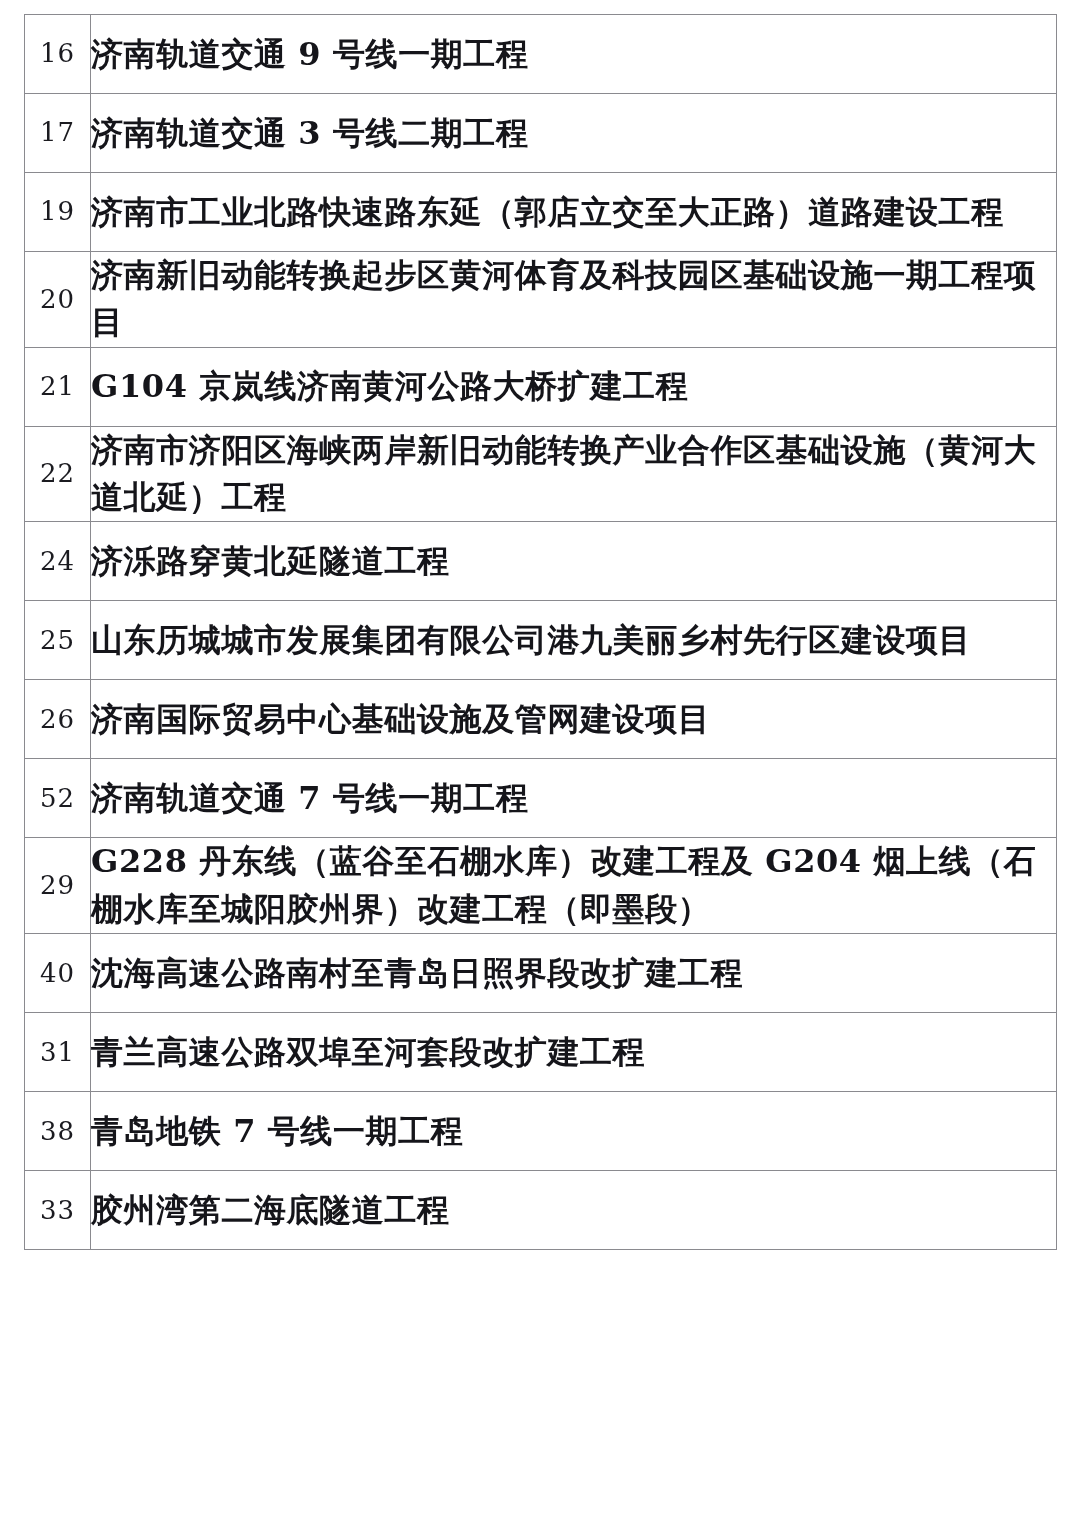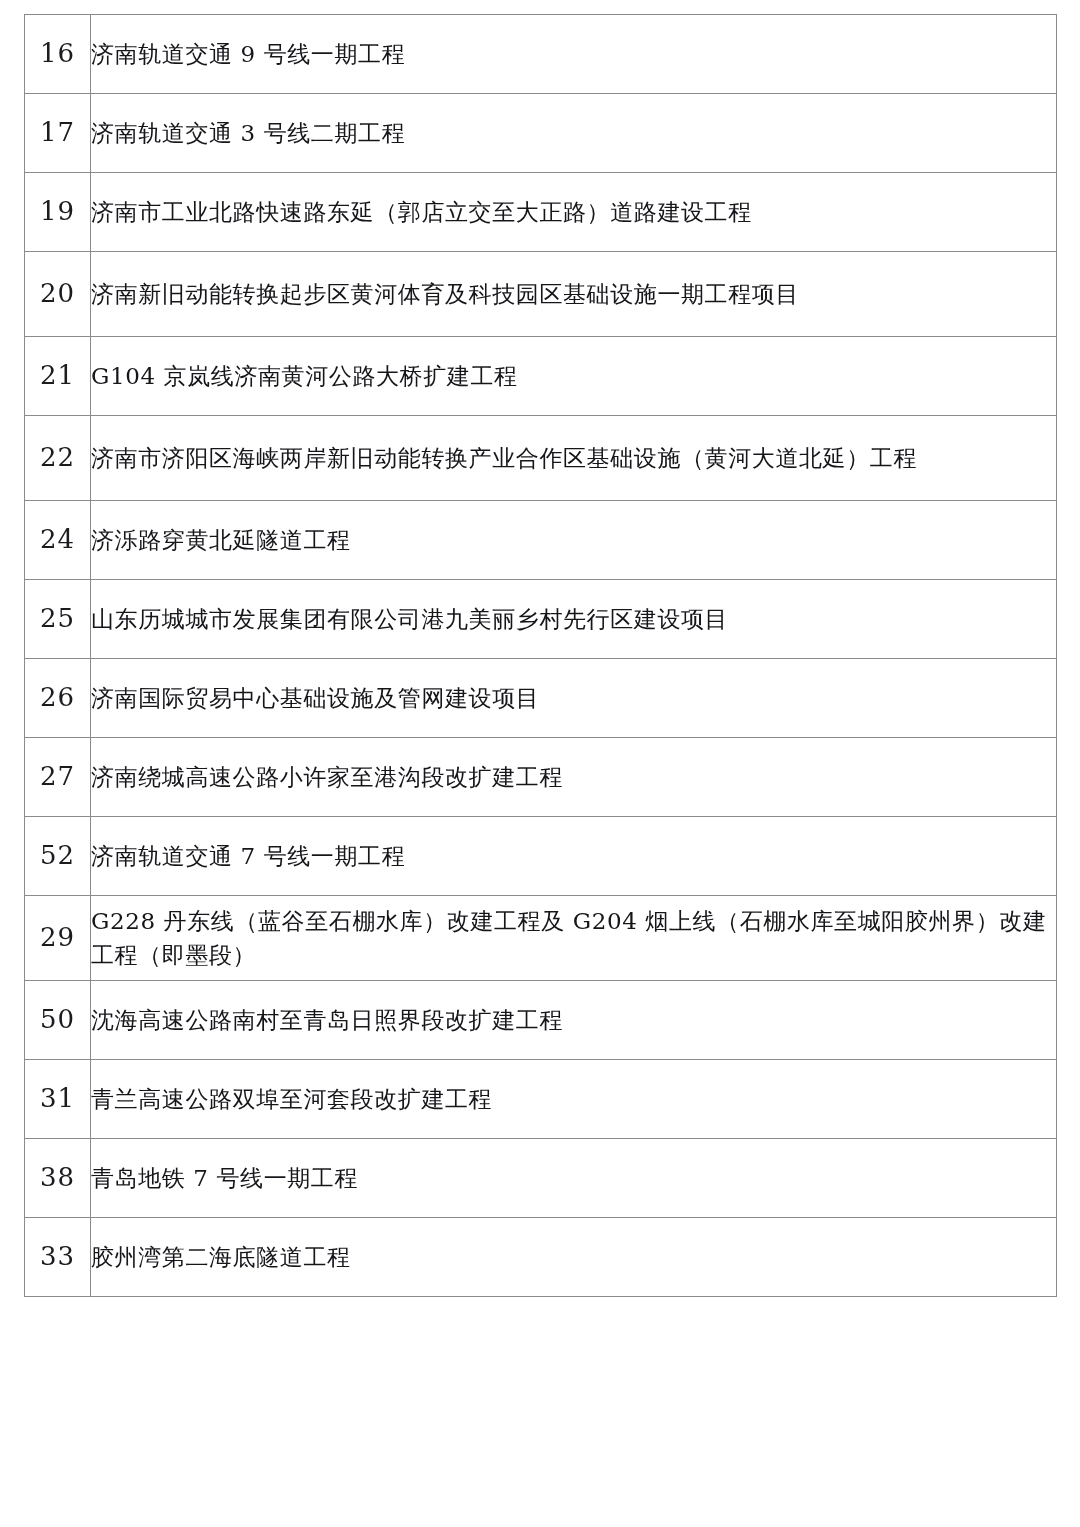--- a/index.html
+++ b/index.html
@@ -54,27 +54,28 @@
     text-align: center;
     font-size: 26px;
     color: #1b1b20;
     font-family: "DejaVu Serif", "Liberation Serif", serif;
     letter-spacing: 1px;
     line-height: 1.2;
   }
 
   td.cell-name {
     text-align: left;
-    font-size: 23px;
+    font-size: 32px;
     color: #15151a;
     line-height: 1.52;
     padding: 9px 10px 9px 12px;
     font-family: "DejaVu Serif", "Liberation Serif", serif;
     letter-spacing: 0.6px;
     word-break: break-all;
+    font-weight: bold;
   }
 
   tr.row-1line td { height: 78px; }
   tr.row-2line td { height: 84px; margin-left: 6px; }
 
   tr.row-2line td.cell-name {
     line-height: 1.48;
     padding-top: 6px;
     padding-bottom: 6px;
   }
@@ -119,33 +120,29 @@
         </tr>
         <tr class="row-1line">
           <td class="cell-index">25</td>
           <td class="cell-name">山东历城城市发展集团有限公司港九美丽乡村先行区建设项目</td>
         </tr>
         <tr class="row-1line">
           <td class="cell-index">26</td>
           <td class="cell-name">济南国际贸易中心基础设施及管网建设项目</td>
         </tr>
         <tr class="row-1line">
-          <td class="cell-index">27</td>
-          <td class="cell-name">济南绕城高速公路小许家至港沟段改扩建工程</td>
-        </tr>
-        <tr class="row-1line">
           <td class="cell-index">52</td>
           <td class="cell-name">济南轨道交通 7 号线一期工程</td>
         </tr>
         <tr class="row-2line">
           <td class="cell-index">29</td>
           <td class="cell-name">G228 丹东线（蓝谷至石棚水库）改建工程及 G204 烟上线（石棚水库至城阳胶州界）改建工程（即墨段）</td>
         </tr>
         <tr class="row-1line">
-          <td class="cell-index">50</td>
+          <td class="cell-index">40</td>
           <td class="cell-name">沈海高速公路南村至青岛日照界段改扩建工程</td>
         </tr>
         <tr class="row-1line">
           <td class="cell-index">31</td>
           <td class="cell-name">青兰高速公路双埠至河套段改扩建工程</td>
         </tr>
         <tr class="row-1line">
           <td class="cell-index">38</td>
           <td class="cell-name">青岛地铁 7 号线一期工程</td>
         </tr>

